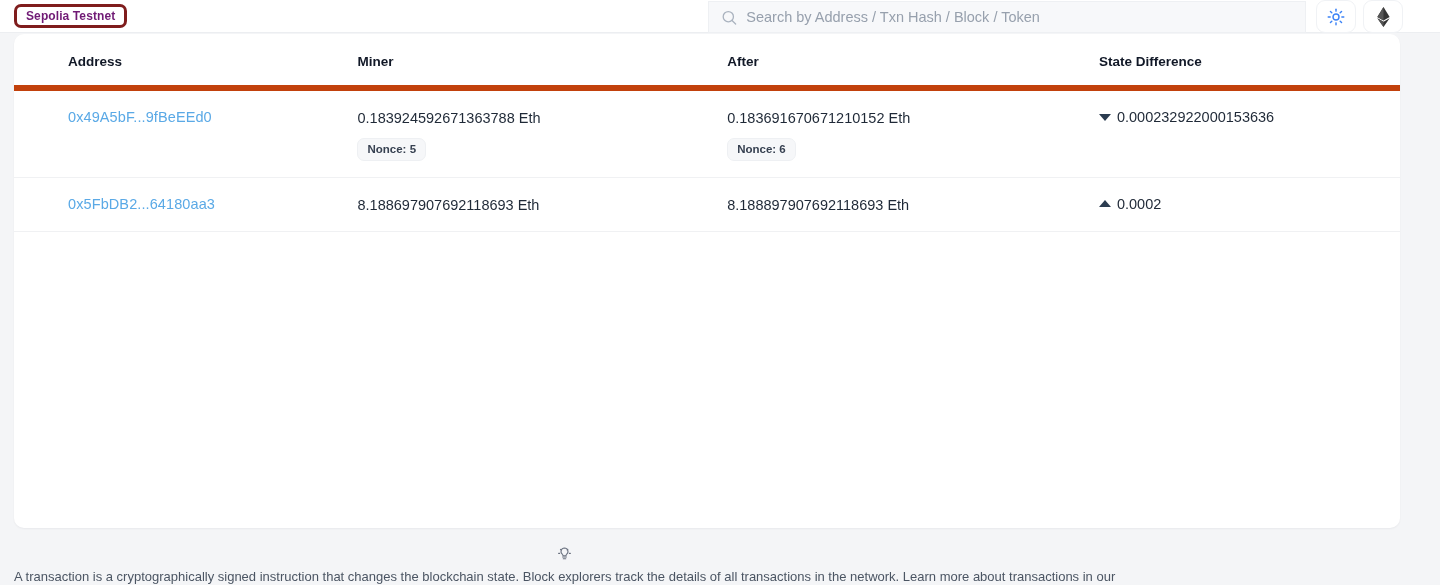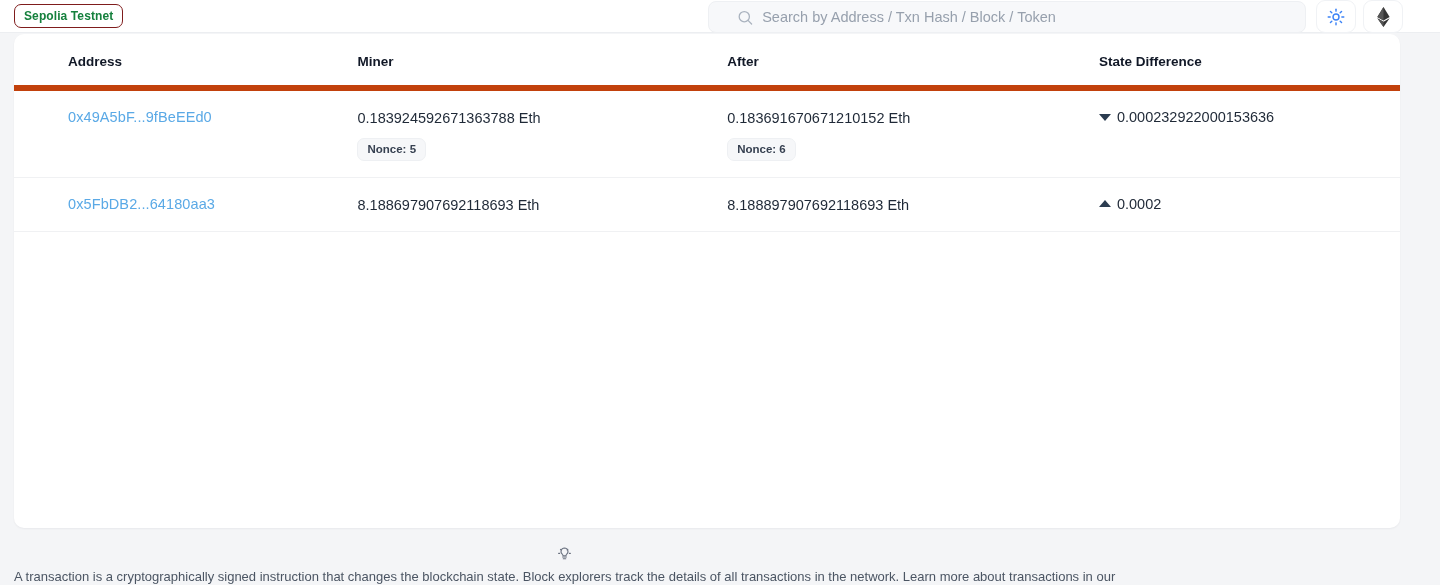--- a/index.html
+++ b/index.html
@@ -26,42 +26,42 @@
     border-bottom: 1px solid #eceef1;
     display: flex;
     align-items: center;
     padding: 0 14px;
   }
   .net-chip {
     display: inline-flex;
     align-items: center;
     height: 24px;
     padding: 0 9px;
-    border: 1px solid #7f1d1d;
+    border: 3px solid #7f1d1d;
     border-radius: 7px;
     background: #ffffff;
     font-size: 12px;
     font-weight: 600;
-    color: #15803d;
+    color: #701a75;
     letter-spacing: .1px;
     white-space: nowrap;
   }
 
   .search-wrap {
     position: absolute;
     left: 708px;
     top: 1px;
     width: 598px;
     height: 32px;
     background: #f7f8fa;
     border: 1px solid #eef0f3;
-    border-radius: 8px;
-    display: flex;
-    align-items: center;
-    padding: 0 28px;
+    border-radius: 0;
+    display: flex;
+    align-items: center;
+    padding: 0 12px;
     gap: 9px;
   }
   .search-input {
     border: 0;
     outline: 0;
     background: transparent;
     font-family: "Liberation Sans", sans-serif;
     font-size: 14.5px;
     color: #97a0ad;
     width: 100%;

